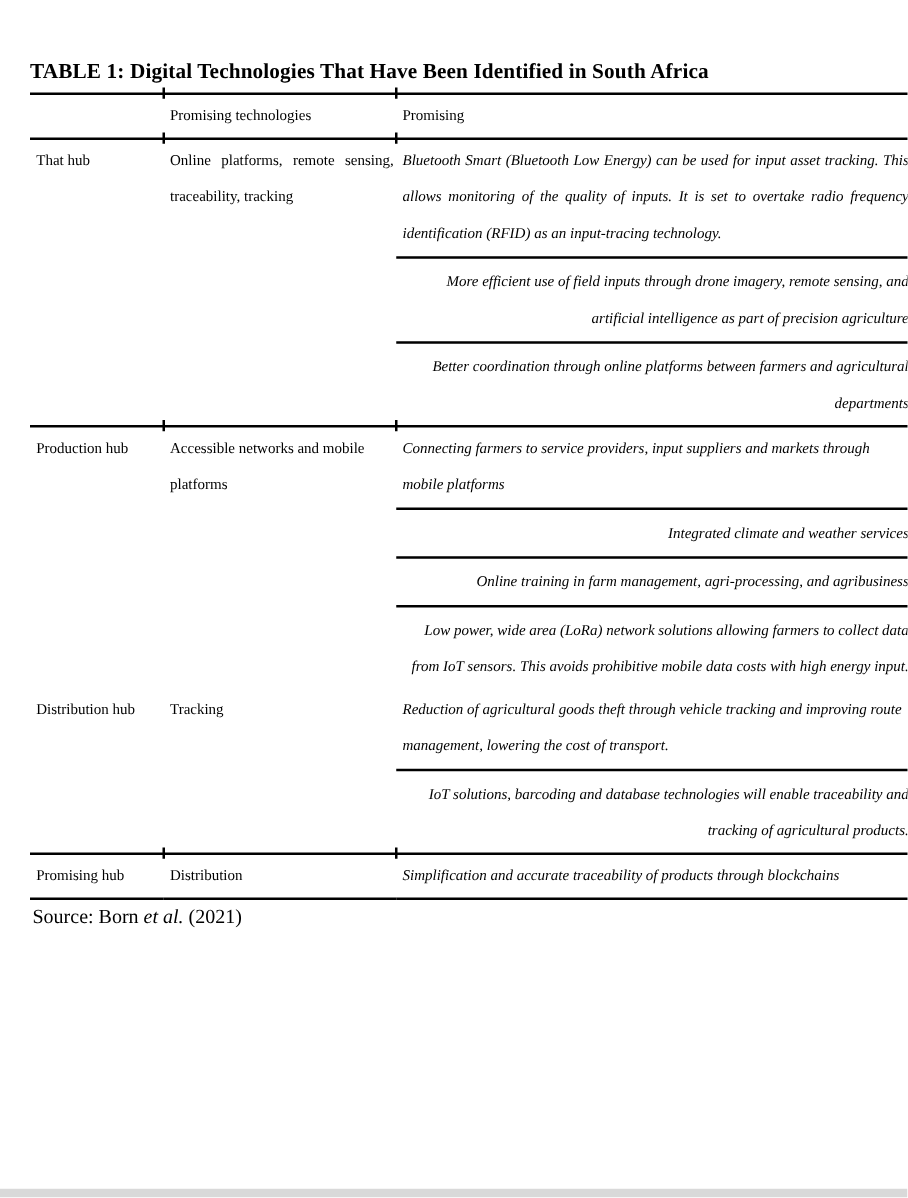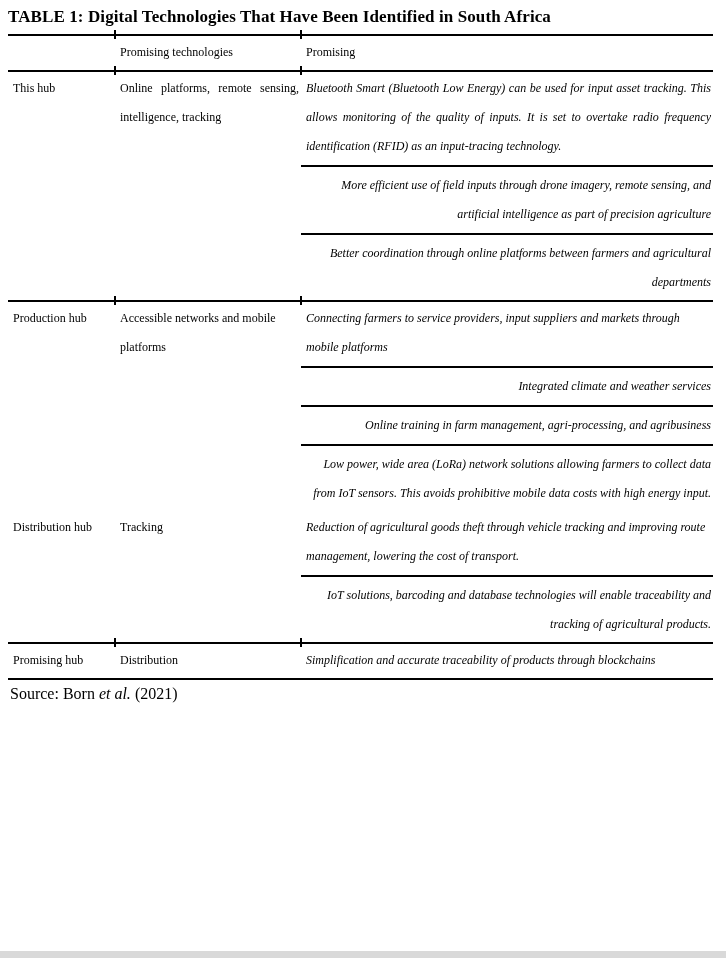--- a/index.html
+++ b/index.html
@@ -10,21 +10,22 @@
   body {
     width: 726px;
     height: 958px;
     overflow: hidden;
     position: relative;
     font-family: "Liberation Serif", "DejaVu Serif", serif;
     color: #000000;
     -webkit-font-smoothing: antialiased;
   }
   .page {
-    padding: 6px 13px 0 8px;
+    padding: 6px 13px 0 24px;
+    margin-top: 40px;
   }
   .title {
     font-size: 17px;
     font-weight: bold;
     margin: 0 0 7px 0;
     line-height: 21px;
     letter-spacing: 0.1px;
   }
   table.tbl {
     border-collapse: collapse;
@@ -97,22 +98,22 @@
           <span class="hdr-break">Promising technologies</span>
         </td>
         <td>
           <span>Promising</span>
         </td>
       </tr>
     </thead>
     <tbody>
 
       <tr class="row-borb">
-        <td class="tick">This hub</td>
-        <td class="tick just">Online platforms, remote sensing, intelligence, tracking</td>
+        <td class="tick">That hub</td>
+        <td class="tick just">Online platforms, remote sensing, traceability, tracking</td>
         <td class="exs">
           <div class="ex sep just">Bluetooth Smart (Bluetooth Low Energy) can be used for input asset tracking. This allows monitoring of the quality of inputs. It is set to overtake radio frequency identification (RFID) as an input-tracing technology.</div>
           <div class="ex sep just">More efficient use of field inputs through drone imagery, remote sensing, and artificial intelligence as part of precision agriculture</div>
           <div class="ex just">Better coordination through online platforms between farmers and agricultural departments</div>
         </td>
       </tr>
 
       <tr>
         <td class="tick">Production hub</td>
         <td class="tick">Accessible networks and mobile platforms</td>

